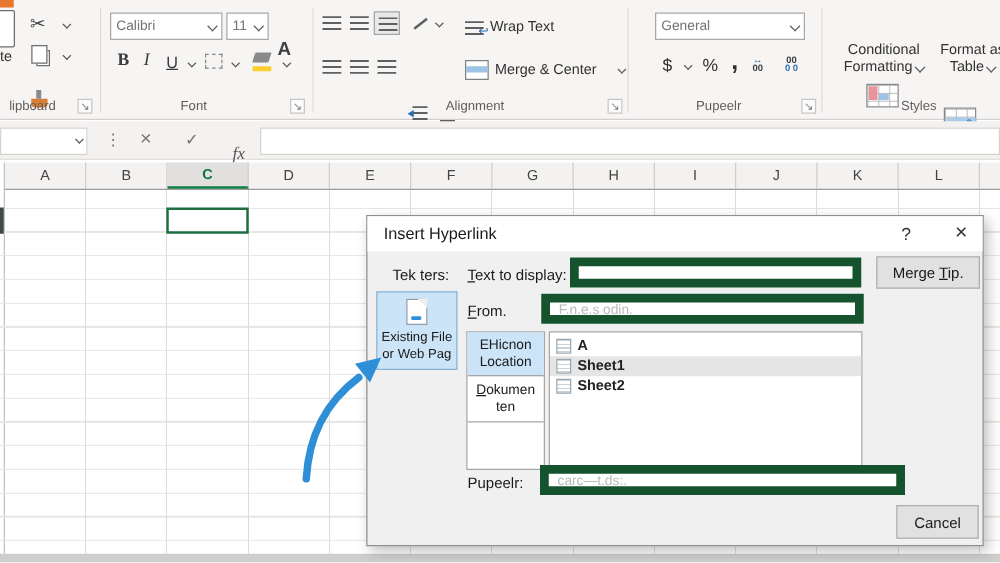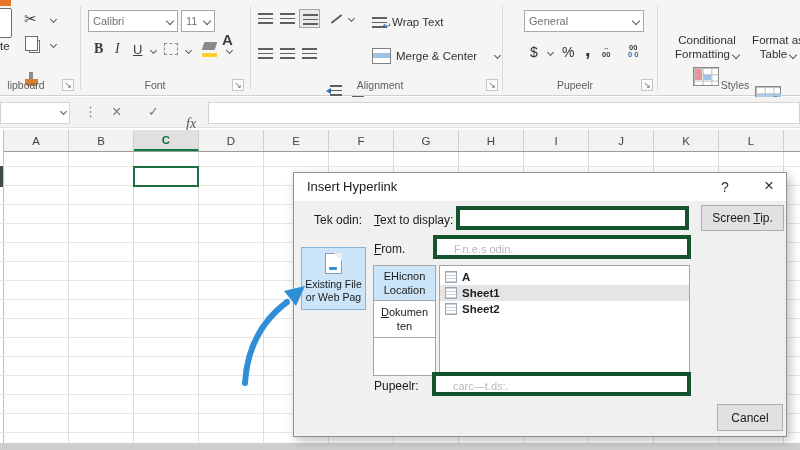--- a/index.html
+++ b/index.html
@@ -78,21 +78,21 @@
   .rowmark{left:0;top:166px;width:3px;height:21px;background:#3f4a44}
   .leftline{left:3px;top:130px;width:1px;height:313px;background:#c2c1c0}
   .bstrip{left:0;top:443px;width:800px;height:7px;background:#cfcecd}
   .orangefrag{left:0;top:0;width:11px;height:6px;background:#e8762c}
   
   .dialog{left:293px;top:172px;width:494px;height:265px;background:#f0f0f0;border:1px solid #8f8f8f;
           box-shadow:3px 4px 10px rgba(0,0,0,.25);z-index:5;font-size:12px;color:#1a1a1a}
   .dtitlebar{left:0;top:0;width:100%;height:28px;background:#fff}
   .dtitle{font-size:13px;color:#1b1b1b}
   .dbtn{font-size:14px;color:#333;width:26px;height:20px;display:flex;align-items:center;justify-content:center}
-  .field{background:#fff;border:4px solid #14532d;display:flex;align-items:flex-end;padding:0 17px;
+  .field{background:#fff;border:7px solid #14532d;display:flex;align-items:flex-start;padding:0 7px;
          font-size:11px;color:#b9b9b9}
   .pushbtn{background:#e1e1e1;border:1px solid #adadad;display:flex;align-items:center;
            justify-content:center;font-size:12px;color:#1a1a1a}
   .pushbtn.default{border:2px solid #0f6cbd}
   .sideitem{left:7px;width:65px;border:1px solid #b3b3b3;background:#f0f0f0;display:flex;flex-direction:column;
             align-items:center;justify-content:center;gap:4px;font-size:10.5px;line-height:13px;text-align:center}
   .sideitem.sel{background:#cce4f7;border-color:#88b3d4}
   .doc{width:15px;height:19px;background:#fff;border:1px solid #8f9bab;position:relative}
   .doc::before{content:"";position:absolute;right:-1px;top:-1px;border:4px solid transparent;
                border-top-color:#f0f0f0;border-right-color:#f0f0f0}
@@ -243,30 +243,30 @@
   <path d="M30,118 C32,85 44,58 72,37" fill="none" stroke="#2e8fd6" stroke-width="6" stroke-linecap="round"></path>
   <polygon points="90,21 81,41 69,26" fill="#2e8fd6"></polygon>
 </svg>
 
 <div class="r dialog">
   <div class="r dtitlebar"></div>
   <div class="r dtitle" style="left:13px;top:6px">Insert Hyperlink</div>
   <div class="r dbtn" style="left:418px;top:4px">?</div>
   <div class="r dbtn" style="left:462px;top:3px;font-size:17px">×</div>
 
-  <div class="r" style="left:20px;top:40px">Tek odin:</div>
+  <div class="r" style="left:20px;top:40px">Tek ters:</div>
   <div class="r" style="left:80px;top:40px"><u>T</u><span>ext to display:</span></div>
   <div class="r field" style="left:162px;top:33px;width:233px;height:24px">
       <span></span>
     </div>
   <div class="r pushbtn" style="left:407px;top:32px;width:83px;height:26px">
-      <span><span>Screen </span><u>T</u><span>ip.</span></span>
-    </div>
-
-  <div class="r sideitem sel" style="top:74px;height:63px">
+      <span><span>Merge </span><u>T</u><span>ip.</span></span>
+    </div>
+
+  <div class="r sideitem sel" style="top:60px;height:63px">
     <div class="doc"></div>
     <span class="pre">Existing File
 or Web Pag</span>
   </div>
 
   <div class="r" style="left:80px;top:69px"><u>F</u><span>rom.</span></div>
   <div class="r field" style="left:139px;top:62px;width:258px;height:24px">
       <span>F.n.e.s odin.</span>
     </div>
 
@@ -286,18 +286,18 @@
         <span class="sheetic"></span>
         <span>Sheet1</span>
       </div>
     <div class="listrow">
         <span class="sheetic"></span>
         <span>Sheet2</span>
       </div>
   </div>
 
   <div class="r" style="left:80px;top:206px">Pupeelr:</div>
-  <div class="r field" style="left:138px;top:199px;width:259px;height:24px">
+  <div class="r field" style="left:138px;top:199px;width:292px;height:24px">
       <span>carc—t.ds:.</span>
     </div>
 
   <div class="r pushbtn" style="left:423px;top:231px;width:66px;height:27px">Cancel</div>
 </div>
 
 </body></html>

